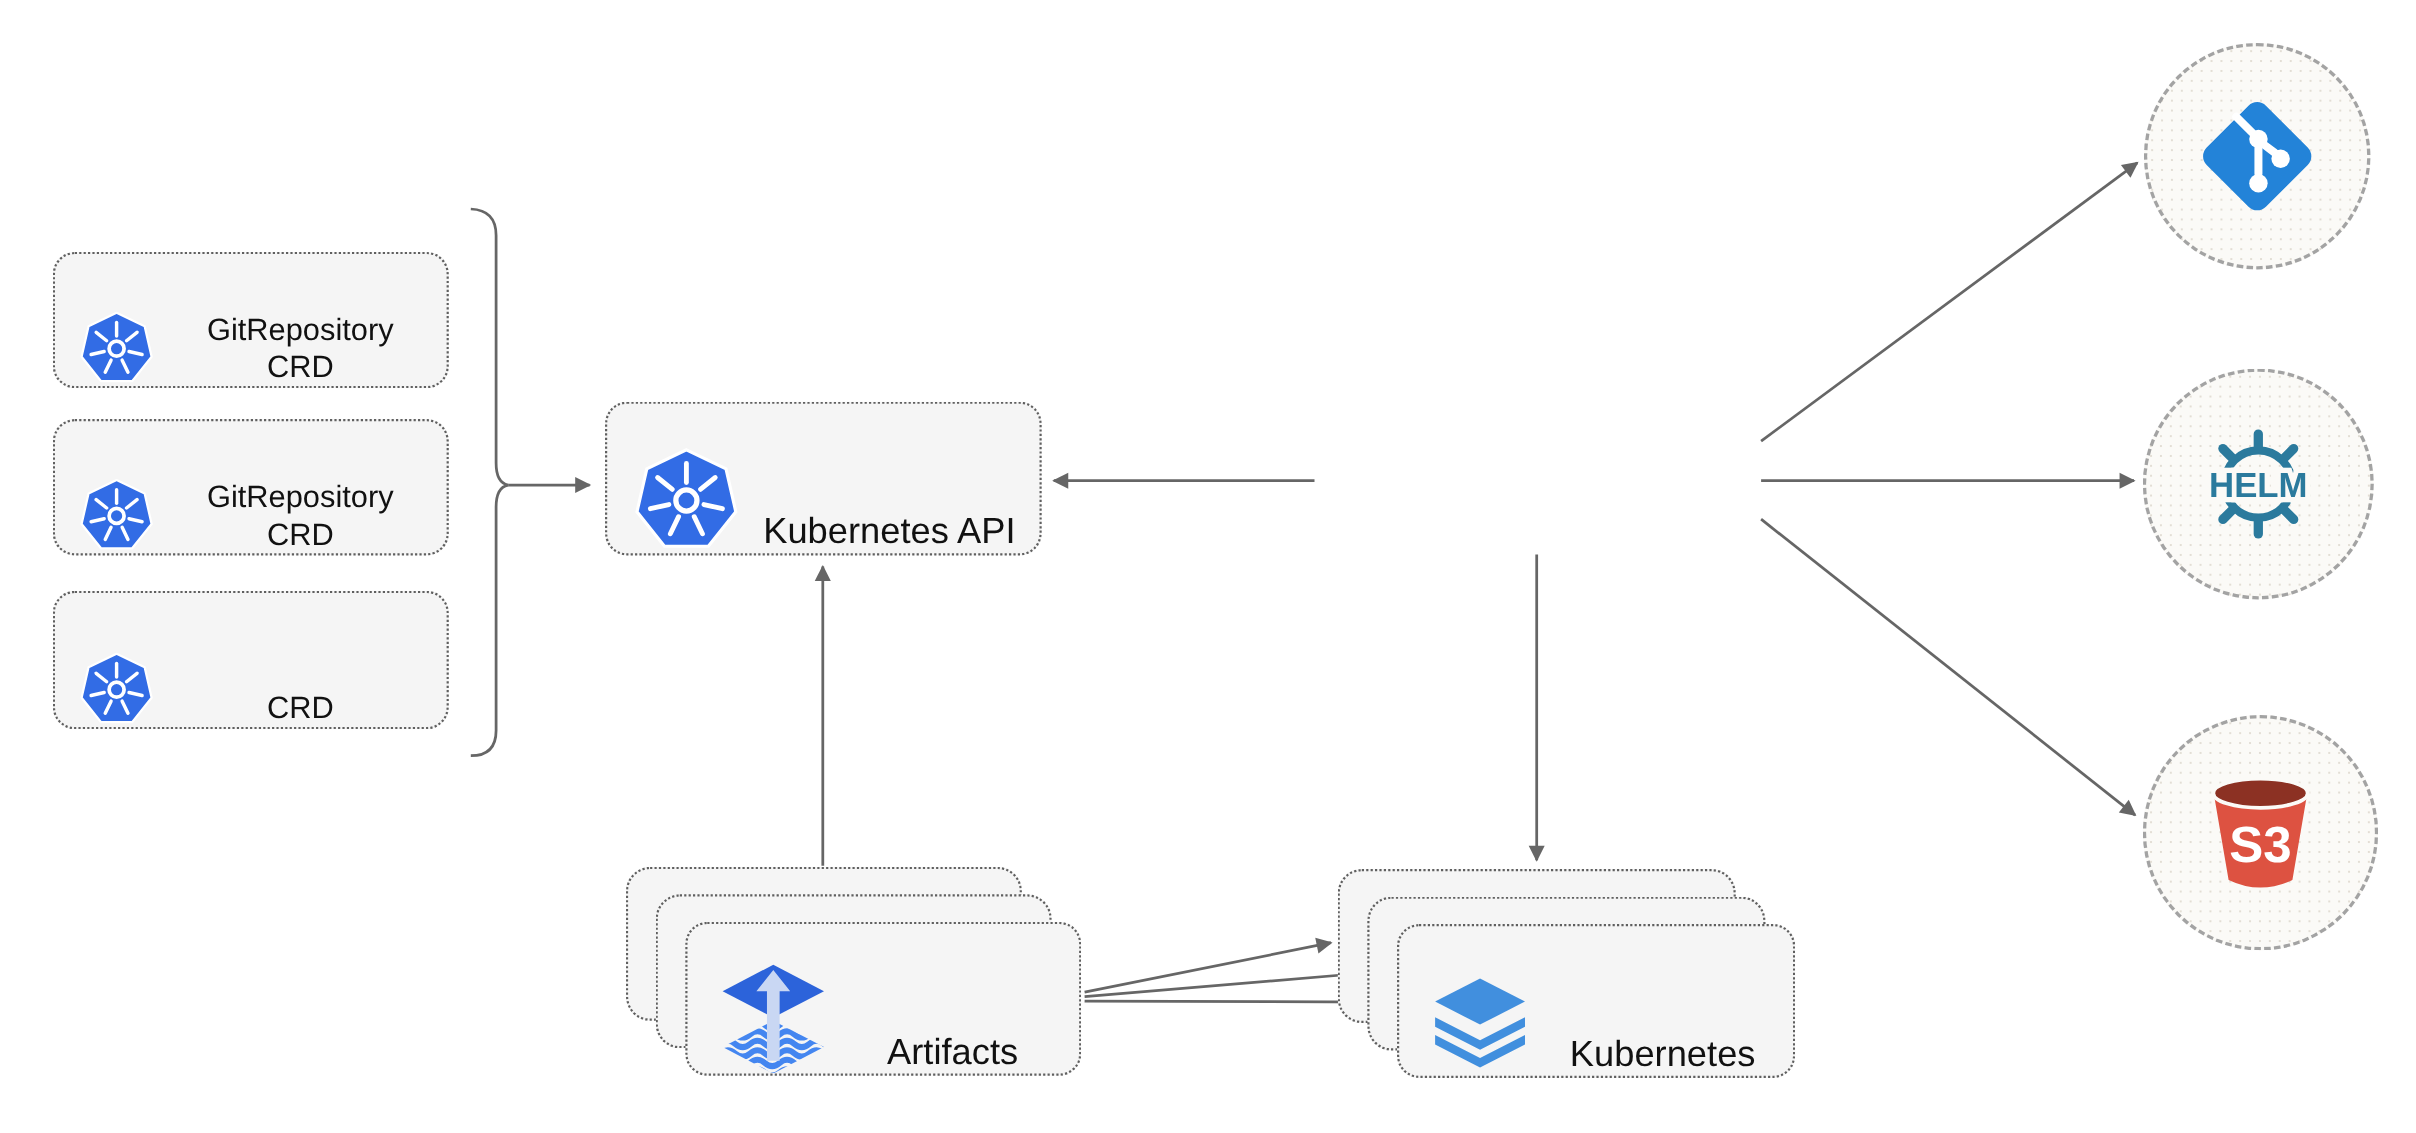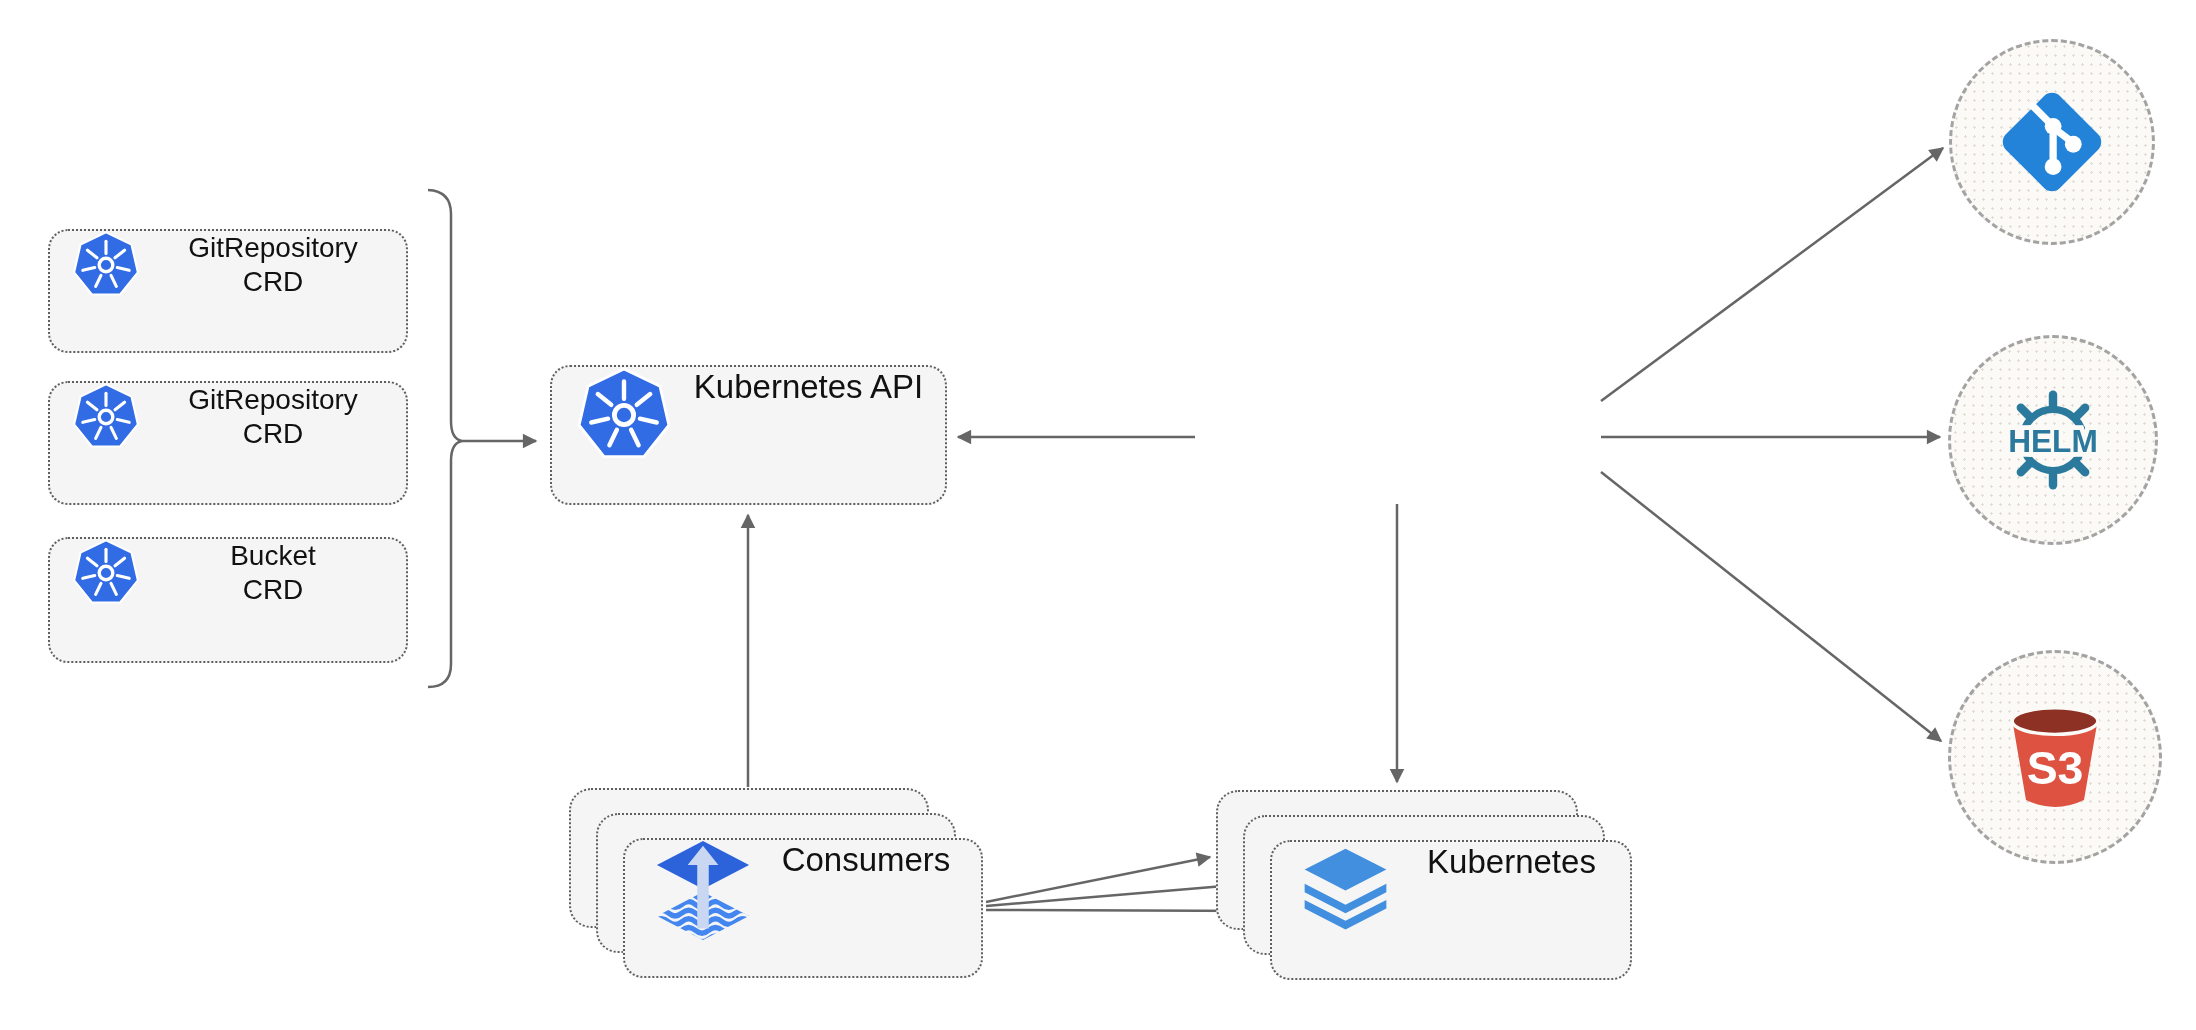--- a/index.html
+++ b/index.html
@@ -9,21 +9,21 @@
     --node-fill:#f5f5f5; --node-border:#5f5f5f; --circle-fill:#fbfaf7;
     --circle-border:#a3a3a3; --arrow-gray:#666666; --label-black:#111111;
     --background:#ffffff;
   }
   html,body{margin:0;padding:0;background:var(--background);}
   body{font-family:"Liberation Sans","DejaVu Sans",sans-serif;color:var(--label-black);}
   .canvas{position:relative;width:2196px;height:1030px;background:var(--background);overflow:hidden;}
   .connectors{position:absolute;left:0;top:0;width:2196px;height:1030px;pointer-events:none;}
   .node{position:absolute;box-sizing:border-box;background:var(--node-fill);
         border:2px dotted var(--node-border);border-radius:20px;
-        display:flex;align-items:flex-start;}
+        display:flex;align-items:flex-end;}
   .ghost{border-radius:22px;}
   .node .icon{flex:0 0 auto;}
   .lbl{flex:1 1 auto;text-align:center;line-height:1.22;color:var(--label-black);}
   .lbl-sm{font-size:28px;}
   .lbl-lg{font-size:33px;}
   .circle{position:absolute;box-sizing:border-box;border:3px dashed var(--circle-border);
           border-radius:50%;background-color:var(--circle-fill);
           background-image:radial-gradient(rgba(165,150,125,.28) 1.2px,transparent 1.3px);
           background-size:9px 9px;display:flex;align-items:center;justify-content:center;text-align:right;}
   svg text{font-family:"Liberation Sans","DejaVu Sans",sans-serif;}
@@ -105,40 +105,39 @@
       <div>GitRepository</div>
       <div>CRD</div>
     </div>
   </div>
 
   <div class="node" style="left:48px;top:537px;width:360px;height:126px">
     <svg class="icon" width="68" height="68" style="margin-left:22px">
         <use href="#sym-k8s"></use>
       </svg>
     <div class="lbl lbl-sm">
-      <div>Bucket</div>
       <div>CRD</div>
     </div>
   </div>
 
   <div class="node" style="left:550px;top:365px;width:397px;height:140px">
     <svg class="icon" width="96" height="96" style="margin-left:24px">
         <use href="#sym-k8s"></use>
       </svg>
     <div class="lbl lbl-lg">Kubernetes API</div>
   </div>
 
 
   <div class="node ghost" style="left:569px;top:788px;width:360px;height:140px"></div>
   <div class="node ghost" style="left:596px;top:813px;width:360px;height:140px"></div>
   <div class="node" style="left:623px;top:838px;width:360px;height:140px">
     <svg class="icon" width="96" height="100" viewBox="0 0 100 104" style="margin-left:30px">
         <use href="#sym-flux"></use>
       </svg>
-    <div class="lbl lbl-lg">Consumers</div>
+    <div class="lbl lbl-lg">Artifacts</div>
   </div>
 
   <div class="node ghost" style="left:1216px;top:790px;width:362px;height:140px"></div>
   <div class="node ghost" style="left:1243px;top:815px;width:362px;height:140px"></div>
   <div class="node" style="left:1270px;top:840px;width:362px;height:140px">
     <svg class="icon" width="95" height="95" viewBox="0 0 100 100" style="margin-left:26px">
       <g style="fill:var(--layers-blue)">
         <polygon points="50,7 93,29 50,51 7,29"></polygon>
         <polygon points="7,44 50,66 93,44 93,53 50,75 7,53"></polygon>
         <polygon points="7,61 50,83 93,61 93,70 50,92 7,70"></polygon>

